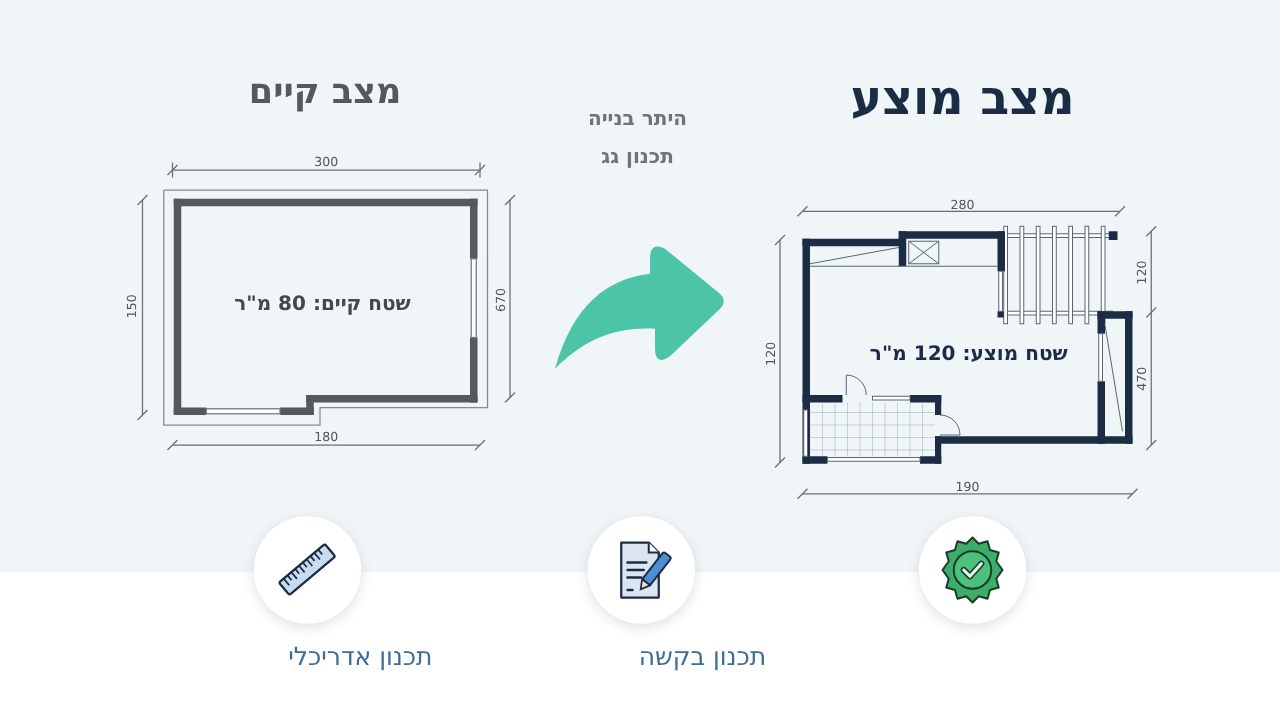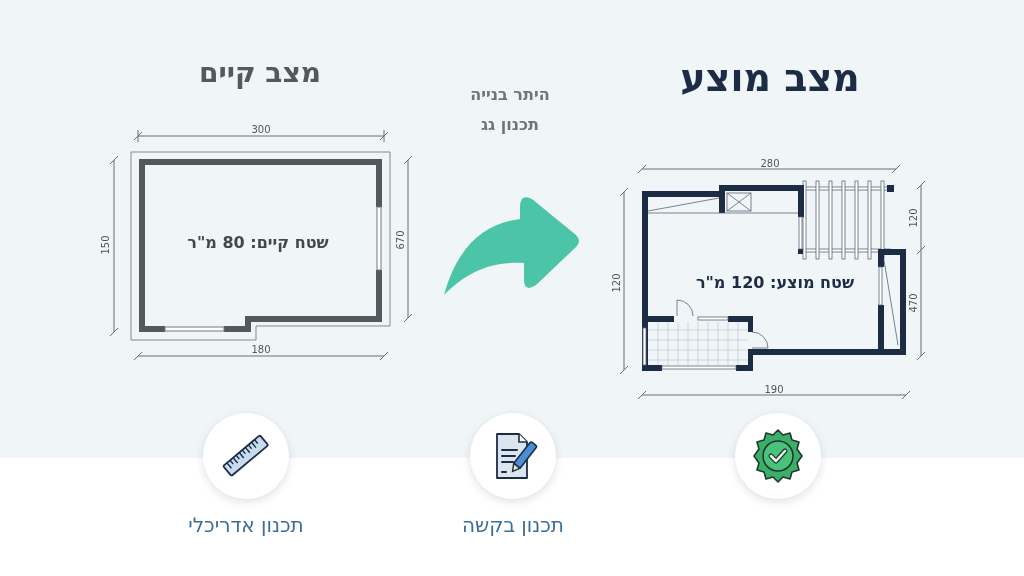--- a/index.html
+++ b/index.html
@@ -22,21 +22,21 @@
     }
     .title-existing { left: 160px; top: 56px; width: 200px; font-size: 28px; color: #55585c; }
     .title-proposed { left: 670px; top: 56px; width: 200px; font-size: 38px; color: #1c2c45; }
     .title-center {
       left: 410px; top: 80px; width: 200px; font-size: 16px; line-height: 30px; color: #737373;
     }
     .plan { position: absolute; }
     .plan svg { display: block; }
     .arrow { position: absolute; left: 440px; top: 185px; }
     .step {
-      position: absolute; top: 413px; width: 200px; text-align: center;
+      position: absolute; top: 413px; width: 200px; 
     }
     .step-circle {
       width: 86px; height: 86px; border-radius: 50%;
       background: #ffffff; margin: 0 auto;
       box-shadow: 0 3px 10px rgba(0,0,0,0.12);
       display: flex; align-items: center; justify-content: center;
     }
     .step-label {
       margin-top: 14px; font-size: 20px; color: #3d6e98; direction: rtl;
       white-space: nowrap;

